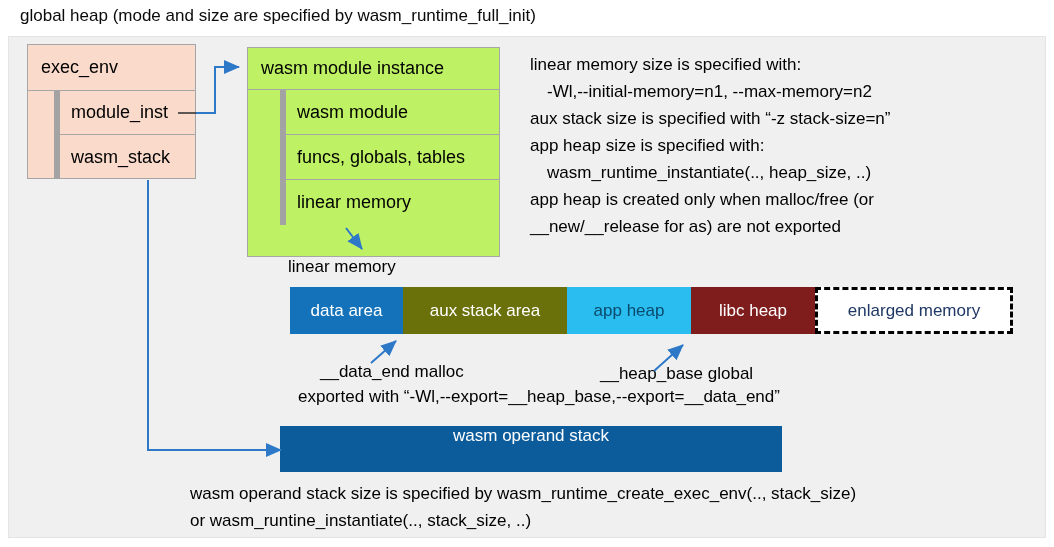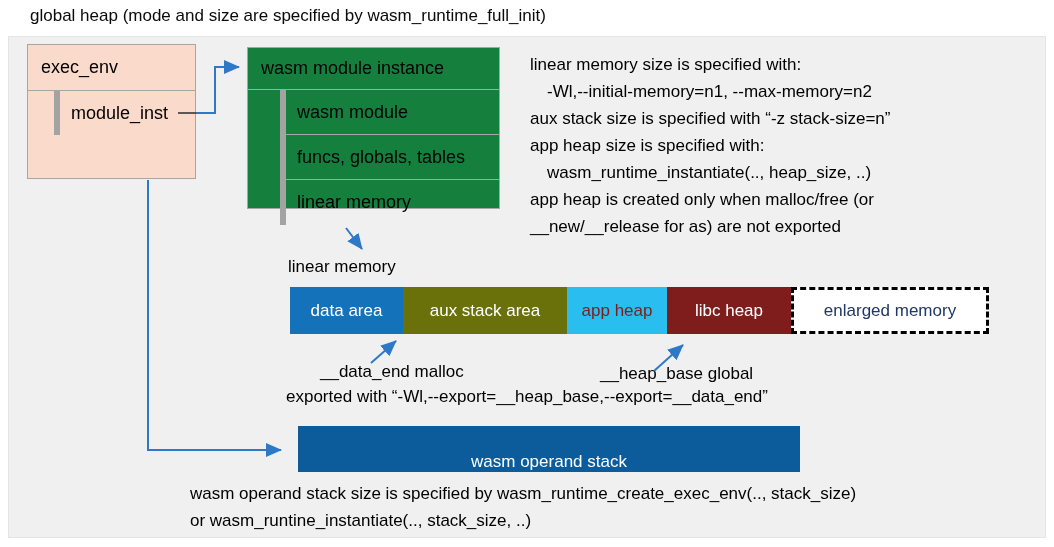--- a/index.html
+++ b/index.html
@@ -1,81 +1,82 @@
 <!DOCTYPE html>
 <html><head>
 <meta charset="utf-8">
 <style>
   * { margin:0; padding:0; box-sizing:border-box; }
   body { background:#ffffff; font-family:"Liberation Sans", sans-serif; color:#000; }
   .canvas { position:relative; width:1054px; height:547px; background:#ffffff; overflow:hidden; }
 
-  .diagram-title { position:absolute; left:30px; top:6px; font-size:17px; color:#0a0a0a; }
+  .diagram-title { position:absolute; left:20px; top:6px; font-size:17px; color:#0a0a0a; }
 
   .panel { position:absolute; left:8px; top:36px; width:1038px; height:502px;
            background:#F0F0F0; border:1px solid #e4e4e4; }
 
   .connectors { position:absolute; left:0; top:0; width:1054px; height:547px; pointer-events:none; }
 
   
   .struct-box { position:absolute; border:1px solid #A6A6A6; font-size:18px; }
   .struct-box .hdr { padding-left:13px; display:flex; align-items:center; }
   .rows-wrap { border-top:1px solid #A6A6A6; }
   .rows-inner { margin-left:26px; border-left:6px solid #a3a3a3; }
   .srow { display:flex; align-items:center; padding-left:11px; border-bottom:1px solid #A6A6A6; }
   .srow:last-child { border-bottom:none; }
 
   .exec-env { left:27px; top:44px; width:169px; height:135px; background:#FADACA; }
   .exec-env .hdr { height:45px; }
   .exec-env .srow { height:44px; }
 
-  .mod-inst { left:247px; top:47px; width:253px; height:162px; background:#15803d; }
+  .mod-inst { left:247px; top:47px; width:253px; height:210px; background:#bef264; }
   .mod-inst .hdr { height:41px; }
   .mod-inst .rows-inner { margin-left:32px; }
   .mod-inst .srow { height:45px; }
 
   
   .notes { position:absolute; left:530px; top:51px; font-size:17px; line-height:27px; }
   .notes .line { white-space:nowrap; }
   .notes .indent { padding-left:17px; }
 
   
   .lm-label { position:absolute; left:288px; top:257px; font-size:17px; }
   .lm-bar { position:absolute; left:290px; top:287px; height:47px; display:flex; }
   .seg { height:47px; display:flex; align-items:center; justify-content:center;
          font-size:17px; white-space:nowrap; }
   .seg.dashed { border:3px dashed #000; background:#fff; }
 
   .anno { position:absolute; font-size:17px; white-space:nowrap; }
   .anno-data-end { left:320px; top:362px; }
   .anno-heap-base { left:600px; top:364px; }
-  .anno-export { left:286px; top:387px; }
+  .anno-export { left:298px; top:387px; }
 
   
-  .operand-bar { position:absolute; left:298px; top:426px; width:502px; height:46px;
-                 background:#0C5C9C; color:#fff; display:flex; align-items:flex-end;
+  .operand-bar { position:absolute; left:280px; top:426px; width:502px; height:46px;
+                 background:#0C5C9C; color:#fff; display:flex; align-items:flex-start;
                  justify-content:center; font-size:17px; }
 
   .footer-text { position:absolute; left:190px; top:480px; font-size:17px; line-height:27px; }
   .footer-text .line { white-space:nowrap; }
 </style>
 </head>
 <body>
 
 <div class="canvas">
 
   <div class="diagram-title">global heap (mode and size are specified by wasm_runtime_full_init)</div>
 
   <div class="panel"></div>
 
   <div class="struct-box exec-env">
     <div class="hdr">exec_env</div>
     <div class="rows-wrap">
       <div class="rows-inner">
         <div class="srow">module_inst</div>
+        <div class="srow">wasm_stack</div>
       </div>
     </div>
   </div>
 
   <div class="struct-box mod-inst">
     <div class="hdr">wasm module instance</div>
     <div class="rows-wrap">
       <div class="rows-inner">
         <div class="srow">wasm module</div>
         <div class="srow">funcs, globals, tables</div>
@@ -91,21 +92,21 @@
     <div class="line">app heap size is specified with:</div>
     <div class="line indent">wasm_runtime_instantiate(.., heap_size, ..)</div>
     <div class="line">app heap is created only when malloc/free (or</div>
     <div class="line">__new/__release for as) are not exported</div>
   </div>
 
   <div class="lm-label">linear memory</div>
   <div class="lm-bar">
     <div class="seg" style="width: 113px; background: rgb(20, 114, 187); color: rgb(255, 255, 255);">data area</div>
     <div class="seg" style="width: 164px; background: rgb(106, 112, 10); color: rgb(255, 255, 255);">aux stack area</div>
-    <div class="seg" style="width: 100px; background: rgb(41, 189, 240); color: #7f1d1d;">app heap</div>
+    <div class="seg" style="width: 124px; background: rgb(41, 189, 240); color: #0c4a6e;">app heap</div>
     <div class="seg" style="width: 124px; background: #7f1d1d; color: rgb(255, 255, 255);">libc heap</div>
     <div class="seg dashed" style="width: 198px; background: rgb(255, 255, 255); color: rgb(31, 56, 100);">enlarged memory</div>
   </div>
 
   <div class="anno anno-data-end">__data_end malloc</div>
   <div class="anno anno-heap-base">__heap_base global</div>
   <div class="anno anno-export">exported with “-Wl,--export=__heap_base,--export=__data_end”</div>
 
   <div class="operand-bar">
     <span>wasm operand stack</span>

